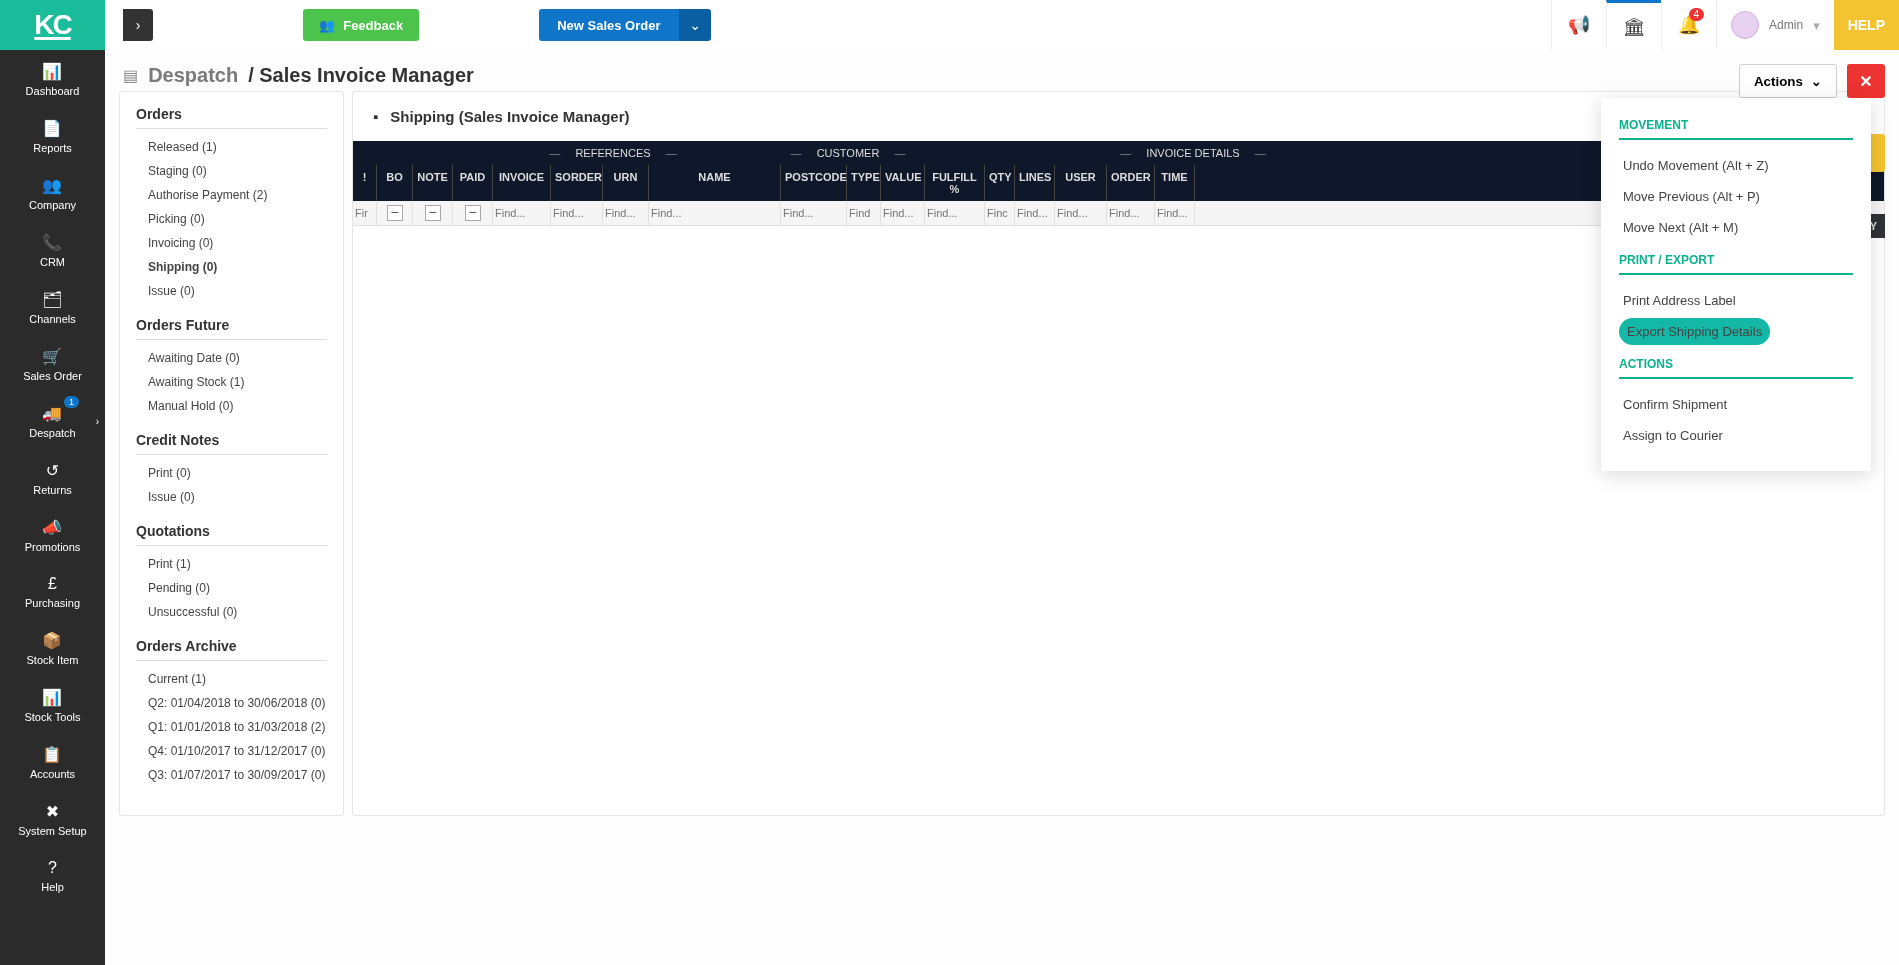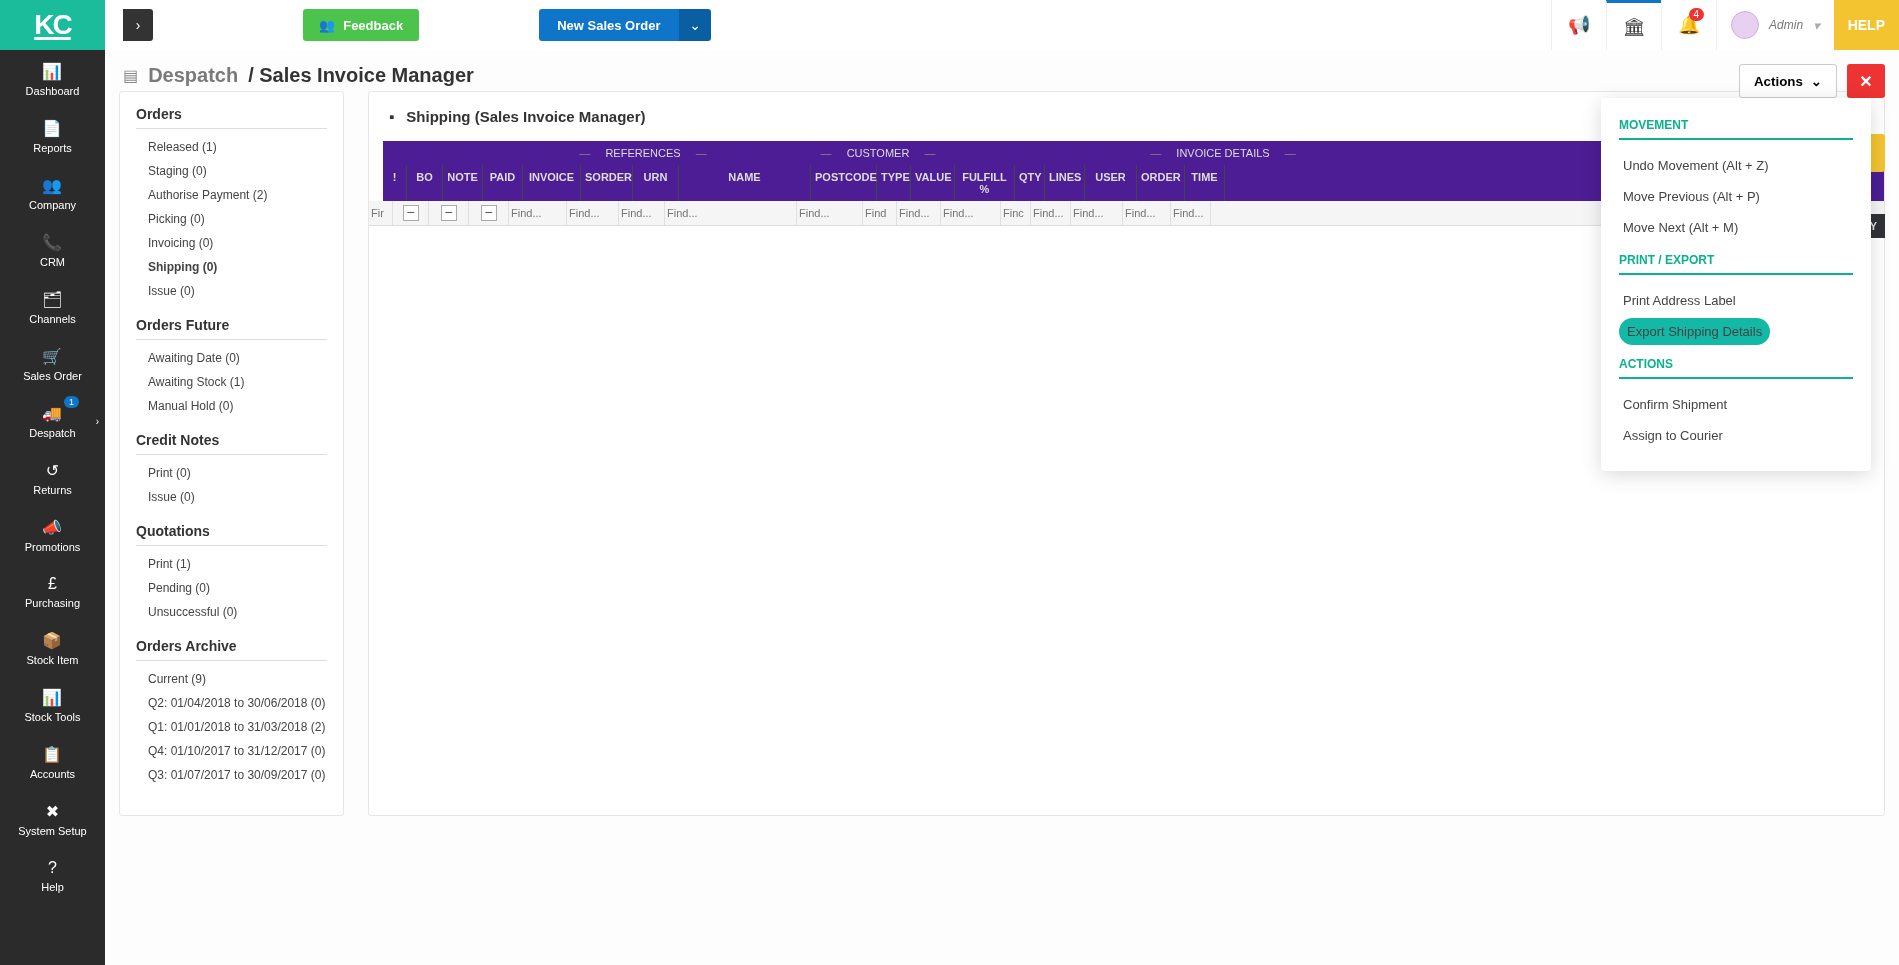--- a/index.html
+++ b/index.html
@@ -12,21 +12,21 @@
 .shortcut-input { width: 260px; height: 32px; border: 1px solid #ccc; border-right: none; padding: 0 10px; font-size: 12px; color: #999; background: #fafafa; border-radius: 3px 0 0 3px; }
 .shortcut-btn { width: 30px; height: 32px; background: #333; border: none; color: #fff; font-size: 14px; border-radius: 0 3px 3px 0; cursor: pointer; }
 .feedback-btn { margin-left: 150px; height: 32px; background: #4cc44c; color: #fff; border: none; padding: 0 16px; font-weight: 700; font-size: 13px; border-radius: 3px; cursor: pointer; display: flex; align-items: center; gap: 8px; }
 .sales-wrap { margin-left: 120px; display: flex; height: 32px; }
 .new-sales { height: 32px; background: #0f75c9; color: #fff; border: none; padding: 0 18px; font-weight: 700; font-size: 13px; border-radius: 3px 0 0 3px; cursor: pointer; }
 .sales-caret { width: 32px; height: 32px; background: #0a5fa3; color: #fff; border: none; font-size: 14px; border-radius: 0 3px 3px 0; cursor: pointer; border-left: 1px solid #0a5fa3; }
 .top-right { margin-left: auto; display: flex; align-items: stretch; height: 50px; }
 .top-icon { width: 55px; border-left: 1px solid #eee; display: flex; align-items: center; justify-content: center; font-size: 18px; color: #333; position: relative; }
 .top-icon.active { border-top: 3px solid #0f75c9; }
 .badge { position: absolute; top: 8px; right: 12px; background: #e33; color: #fff; font-size: 10px; border-radius: 8px; padding: 1px 5px; }
-.admin-area { display: flex; align-items: center; padding: 0 14px; border-left: 1px solid #eee; gap: 10px; font-style: italic; }
+.admin-area { display: flex; align-items: center; padding: 0 14px; border-left: 1px solid #eee; gap: 10px; }
 .avatar { width: 28px; height: 28px; border-radius: 50%; background: #e8d0f0; border: 1px solid #d0b0e0; }
 .admin-label { color: #777; font-size: 12px; }
 .help { background: #f4c430; color: #fff; font-weight: 700; display: flex; align-items: center; padding: 0 14px; font-size: 14px; }
 
 .main-wrap { display: flex; height: calc(100vh - 50px); }
 .sidenav { width: 105px; background: #2b2b2b; display: flex; flex-direction: column; }
 .nav-item { color: #fff; text-align: center; padding: 12px 4px 10px; font-size: 11px; position: relative; cursor: pointer; }
 .nav-item .ico { font-size: 16px; margin-bottom: 4px; }
 .nav-item .arrow { position: absolute; right: 6px; top: 50%; transform: translateY(-50%); font-size: 10px; color: #fff; }
 .nav-badge { position: absolute; top: 4px; right: 26px; background: #0f75c9; color: #fff; font-size: 9px; border-radius: 8px; padding: 1px 5px; }
@@ -35,29 +35,29 @@
 .crumb-row { padding: 14px 18px 2px; display: flex; align-items: center; gap: 10px; }
 .crumb-icon { color: #888; font-size: 16px; }
 .crumb1 { color: #7a7a7a; font-size: 20px; font-weight: 600; }
 .crumb2 { color: #333; font-size: 20px; font-weight: 700; }
 .show-desc { padding: 2px 18px 12px; }
 .show-desc a { color: #999; font-size: 12px; text-decoration: underline dotted; }
 .actions-btn { position: absolute; top: 14px; right: 62px; height: 34px; border: 1px solid #ccc; background: #fff; padding: 0 14px; font-weight: 700; border-radius: 3px; cursor: pointer; display: flex; align-items: center; gap: 8px; }
 .close-btn { position: absolute; top: 14px; right: 14px; width: 38px; height: 34px; background: #e33; color: #fff; border: none; font-size: 16px; font-weight: 700; border-radius: 3px; cursor: pointer; }
 .qmark-btn { position: absolute; top: 84px; right: 14px; width: 38px; height: 38px; background: #f4c430; color: #fff; border: none; font-size: 18px; font-weight: 700; border-radius: 3px; cursor: pointer; }
 
-.cols { display: flex; gap: 24px; padding: 2px 14px; }
+.cols { display: flex; gap: 8px; padding: 2px 14px; }
 .left-panel { width: 225px; border: 1px solid #e6e6e6; background: #fff; border-radius: 3px; padding: 14px 16px; }
 .lp-head { font-size: 14px; font-weight: 700; color: #333; margin: 0 0 6px; border-bottom: 1px solid #ddd; padding-bottom: 6px; }
 .lp-item { font-size: 12px; color: #444; padding: 5px 0 5px 12px; cursor: pointer; }
 .lp-item.active { font-weight: 700; }
 
 .right-panel { flex: 1; border: 1px solid #e6e6e6; background: #fff; border-radius: 3px; overflow: hidden; }
 .rp-head { padding: 16px 20px; display: flex; align-items: center; gap: 12px; font-weight: 700; font-size: 15px; color: #333; }
-.grid-head { background: #4c1d95; color: #ddd; margin-left: 14px; }
+.grid-head { background: #0f172a; color: #ddd; }
 .gh-row1 { display: flex; align-items: center; font-size: 11px; padding: 6px 0; }
 .gh-row1 .sect { flex-shrink: 0; text-align: center; position: relative; }
 .gh-row1 .sect::before, .gh-row1 .sect::after { content: ""; position: absolute; top: 50%; height: 1px; background: #666; }
 .gh-row1 .sect span { padding: 0 6px; }
 .gh-row2 { display: flex; font-size: 11px; font-weight: 700; }
 .gh-row2 .col, .filter-row .fcol { flex-shrink: 0; padding: 6px 4px; text-align: center; border-right: 1px solid #444; }
 .filter-row { display: flex; background: #f5f5f5; border-bottom: 1px solid #e0e0e0; }
 .filter-row .fcol { border-right: 1px solid #e0e0e0; padding: 4px 2px; }
 .filter-row input { width: 100%; border: none; background: transparent; font-size: 11px; color: #888; outline: none; }
 .minus { display: inline-block; width: 16px; height: 16px; border: 1px solid #aaa; background: #fff; text-align: center; line-height: 12px; font-size: 14px; color: #555; }
@@ -197,21 +197,21 @@
           <div class="lp-head">Credit Notes</div>
           <div class="lp-item">Print (0)</div>
           <div class="lp-item">Issue (0)</div>
           <div style="height: 14px;"></div>
           <div class="lp-head">Quotations</div>
           <div class="lp-item">Print (1)</div>
           <div class="lp-item">Pending (0)</div>
           <div class="lp-item">Unsuccessful (0)</div>
           <div style="height: 14px;"></div>
           <div class="lp-head">Orders Archive</div>
-          <div class="lp-item">Current (9)</div>
+          <div class="lp-item">Current (1)</div>
           <div class="lp-item">Q2: 01/04/2018 to 30/06/2018 (0)</div>
           <div class="lp-item">Q1: 01/01/2018 to 31/03/2018 (2)</div>
           <div class="lp-item">Q4: 01/10/2017 to 31/12/2017 (0)</div>
           <div class="lp-item">Q3: 01/07/2017 to 30/09/2017 (0)</div>
           <div style="height: 14px;"></div>
         </div>
       <div class="right-panel">
         <div class="rp-head">
             <span>▪</span>
             <span>Shipping (Sales Invoice Manager)</span>

